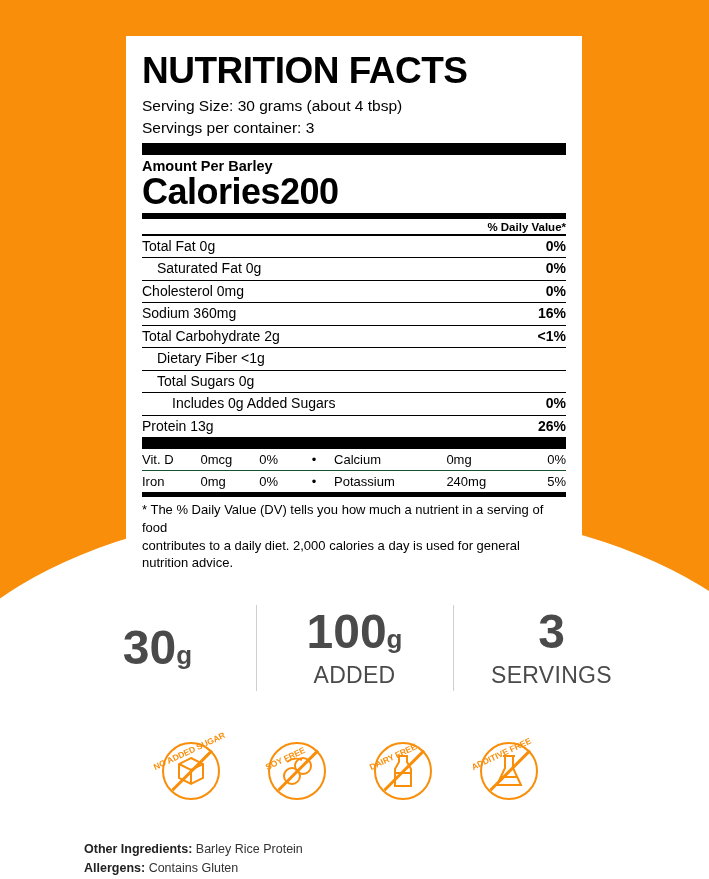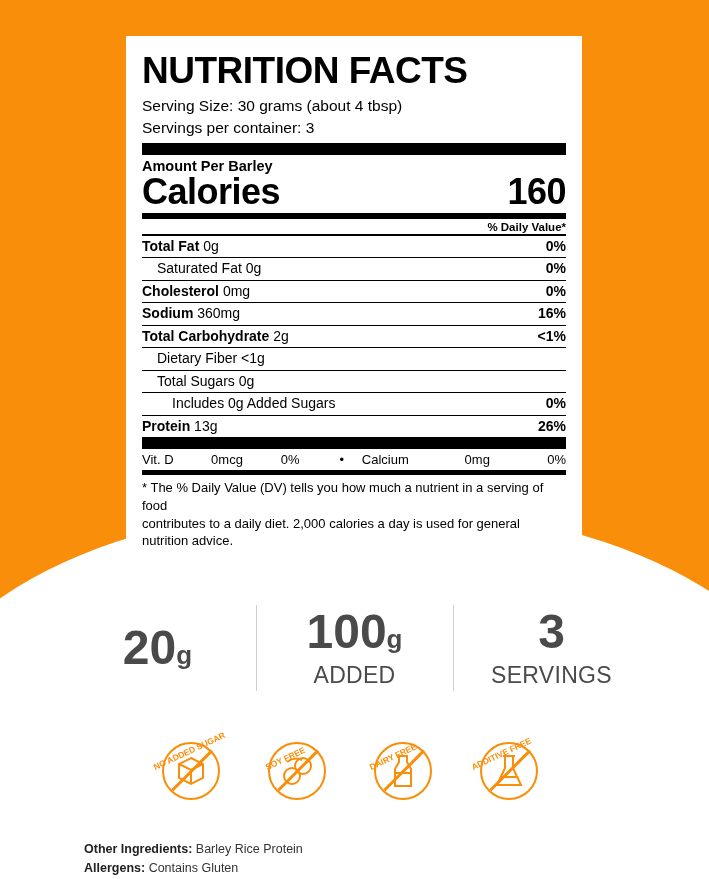--- a/index.html
+++ b/index.html
@@ -72,21 +72,20 @@
   }
   .amt-per-serv {
     font-size: 14.5px;
     font-weight: bold;
     margin-top: 3px;
     line-height: 1.2;
   }
   .cal-row {
     display: flex;
     align-items: flex-end;
-    justify-content: space-between;
     margin-top: -2px;
   }
   .cal-label {
     font-size: 36px;
     font-weight: bold;
     letter-spacing: -0.5px;
     line-height: 1.05;
   }
   .cal-value {
     font-size: 36px;
@@ -107,21 +106,21 @@
   }
   .rule-2 { border-bottom: 2px solid #000; }
   .nut-row {
     display: flex;
     justify-content: space-between;
     font-size: 14px;
     padding: 2px 0 2px 0;
     border-bottom: 1px solid #000;
     line-height: 1.25;
   }
-  .nut-row .lbl b { font-weight: bold; margin-top: 30px; }
+  .nut-row .lbl b { font-weight: normal; margin-top: 30px; }
   .indent-1 { padding-left: 15px; }
   .indent-2 { padding-left: 30px; }
   .bar-thick2 {
     height: 11px;
     background: #000;
     margin-top: 0px;
   }
   .vit-table {
     width: 100%;
     border-collapse: collapse;
@@ -272,21 +271,21 @@
         <span>Servings per container:</span>
         <span>3</span>
       </div>
 
       <div class="bar-thick"></div>
 
       <div class="amt-per-serv">Amount Per Barley</div>
 
       <div class="cal-row">
         <div class="cal-label">Calories</div>
-        <div class="cal-value">160</div>
+        <div class="cal-value">200</div>
       </div>
 
       <div class="bar-med"></div>
 
       <div class="dv-head">% Daily Value*</div>
 
       <div class="rule-2"></div>
 
       <div id="nutrient-rows">
           <div class="nut-row">
@@ -333,36 +332,45 @@
         <tbody id="vit-body">
             <tr>
               <td class="vit-name">Vit. D</td>
               <td class="vit-amt">0mcg</td>
               <td>0%</td>
               <td class="vit-dot">•</td>
               <td class="vit-name2">Calcium</td>
               <td class="vit-amt">0mg</td>
               <td class="vit-pct">0%</td>
             </tr>
+            <tr>
+              <td class="vit-name">Iron</td>
+              <td class="vit-amt">0mg</td>
+              <td>0%</td>
+              <td class="vit-dot">•</td>
+              <td class="vit-name2">Potassium</td>
+              <td class="vit-amt">240mg</td>
+              <td class="vit-pct">5%</td>
+            </tr>
           </tbody>
       </table>
 
       <div class="vit-bottom-rule"></div>
 
       <div class="footnote">
         <div>* The % Daily Value (DV) tells you how much a nutrient in a serving of food</div>
         <div>contributes to a daily diet. 2,000 calories a day is used for general nutrition advice.</div>
       </div>
 
     </div>
   </div>
 
   <div class="stats">
     <div class="stat">
-      <div class="stat-num"><span>20</span><span class="unit">g</span></div>
+      <div class="stat-num"><span>30</span><span class="unit">g</span></div>
     </div>
     <div class="divider"></div>
     <div class="stat">
       <div class="stat-num"><span>100</span><span class="unit">g</span></div>
       <div class="stat-label">ADDED</div>
     </div>
     <div class="divider"></div>
     <div class="stat">
       <div class="stat-num"><span>3</span><span class="unit"></span></div>
       <div class="stat-label">SERVINGS</div>

